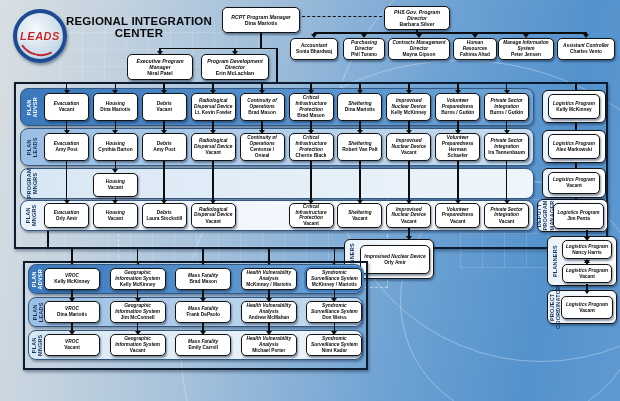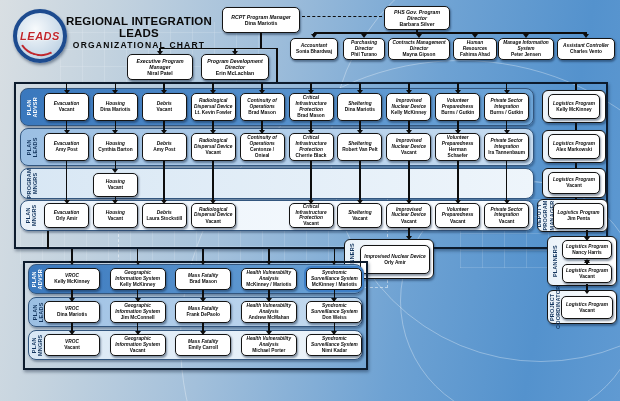--- a/index.html
+++ b/index.html
@@ -67,22 +67,21 @@
   <div class="gridpatch" style="left:60px;top:22px;width:210px;height:62px;"></div>
   <div class="gridpatch" style="left:20px;top:228px;width:330px;height:36px;"></div>
   <div class="gridpatch" style="left:460px;top:168px;width:110px;height:100px;"></div>
   <div class="dashdecor" style="left:118px;top:178px;width:268px;height:108px;"></div>
 
   <div class="logo">
     <div class="swoosh"></div>
     <span class="rcpt">LEADS</span>
   </div>
   <div class="titleblock">
-    <div class="l1">REGIONAL INTEGRATION LEADS</div>
-    <div class="l2">ORGANIZATIONAL CHART</div>
+    <div class="l1">REGIONAL INTEGRATION CENTER</div>
   </div>
 
   <div class="box exec" style="left:222px;top:7px;width:78px;height:26px;">
     <span class="t">RCPT Program Manager</span>
     <span class="n">Dina Mariotis</span>
   </div>
   <div class="box exec" style="left:384px;top:6px;width:66px;height:24px;">
     <span class="t">PHS Gov. Program Director</span>
     <span class="n">Barbara Silver</span>
   </div>

